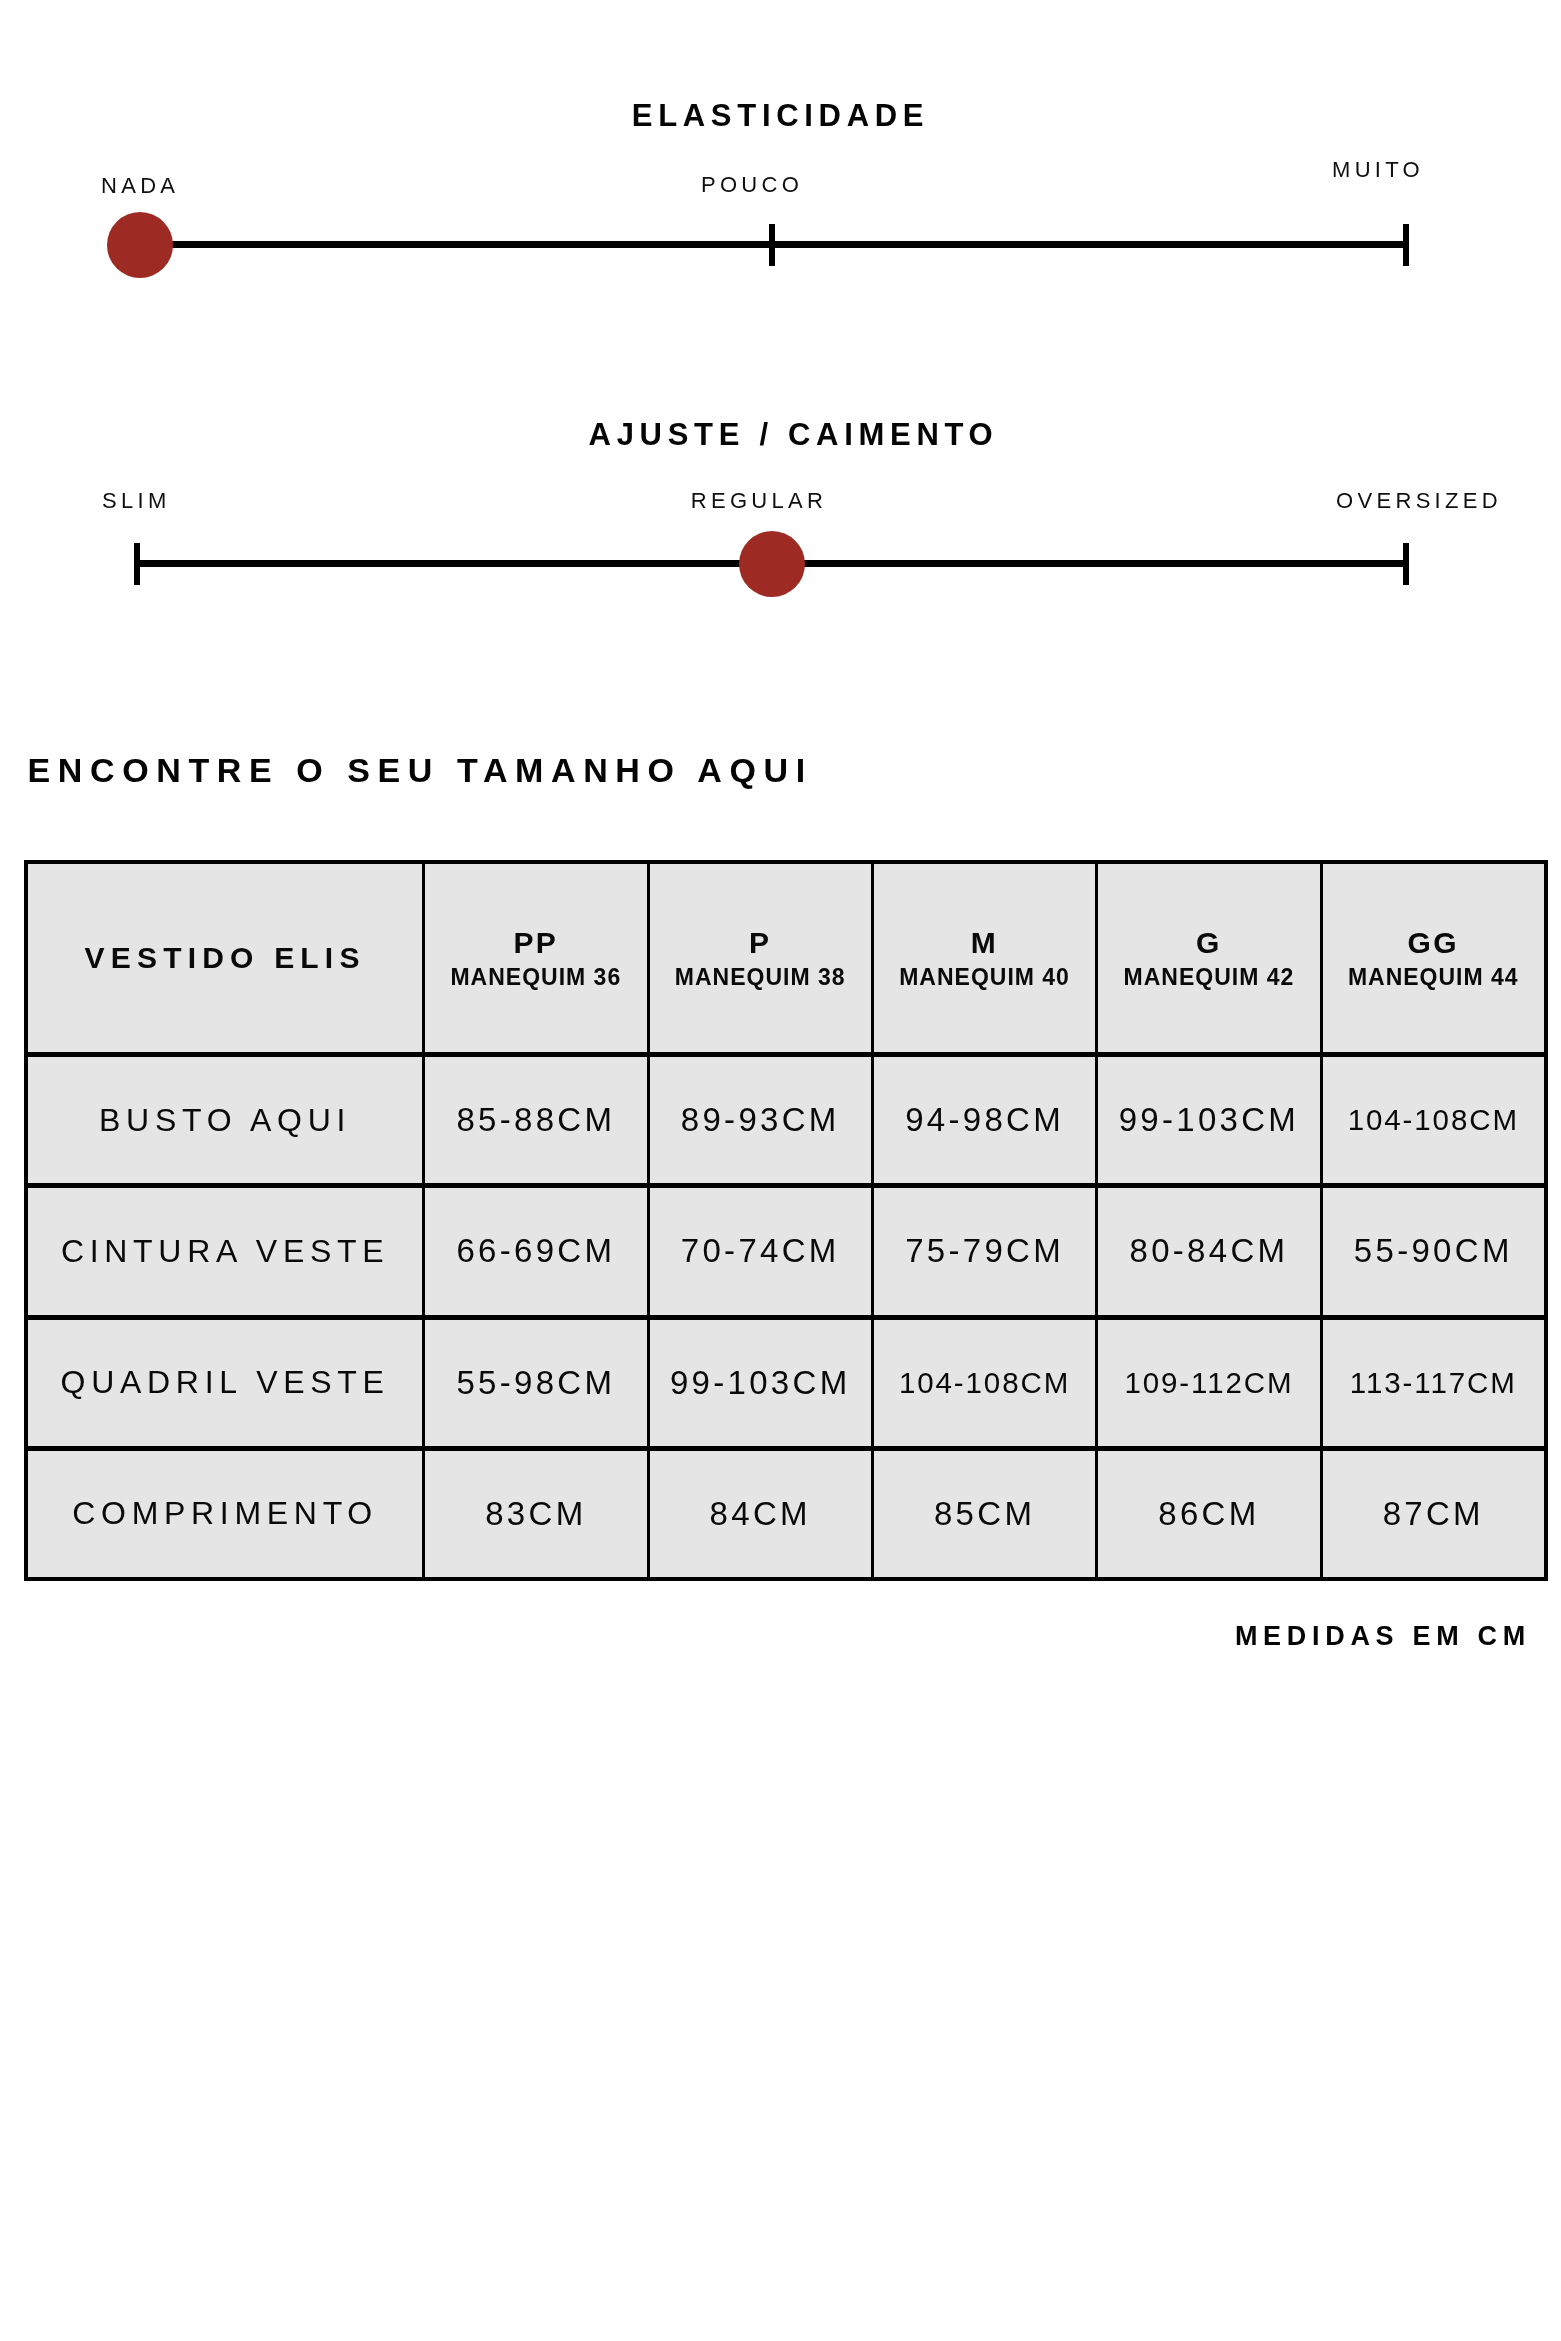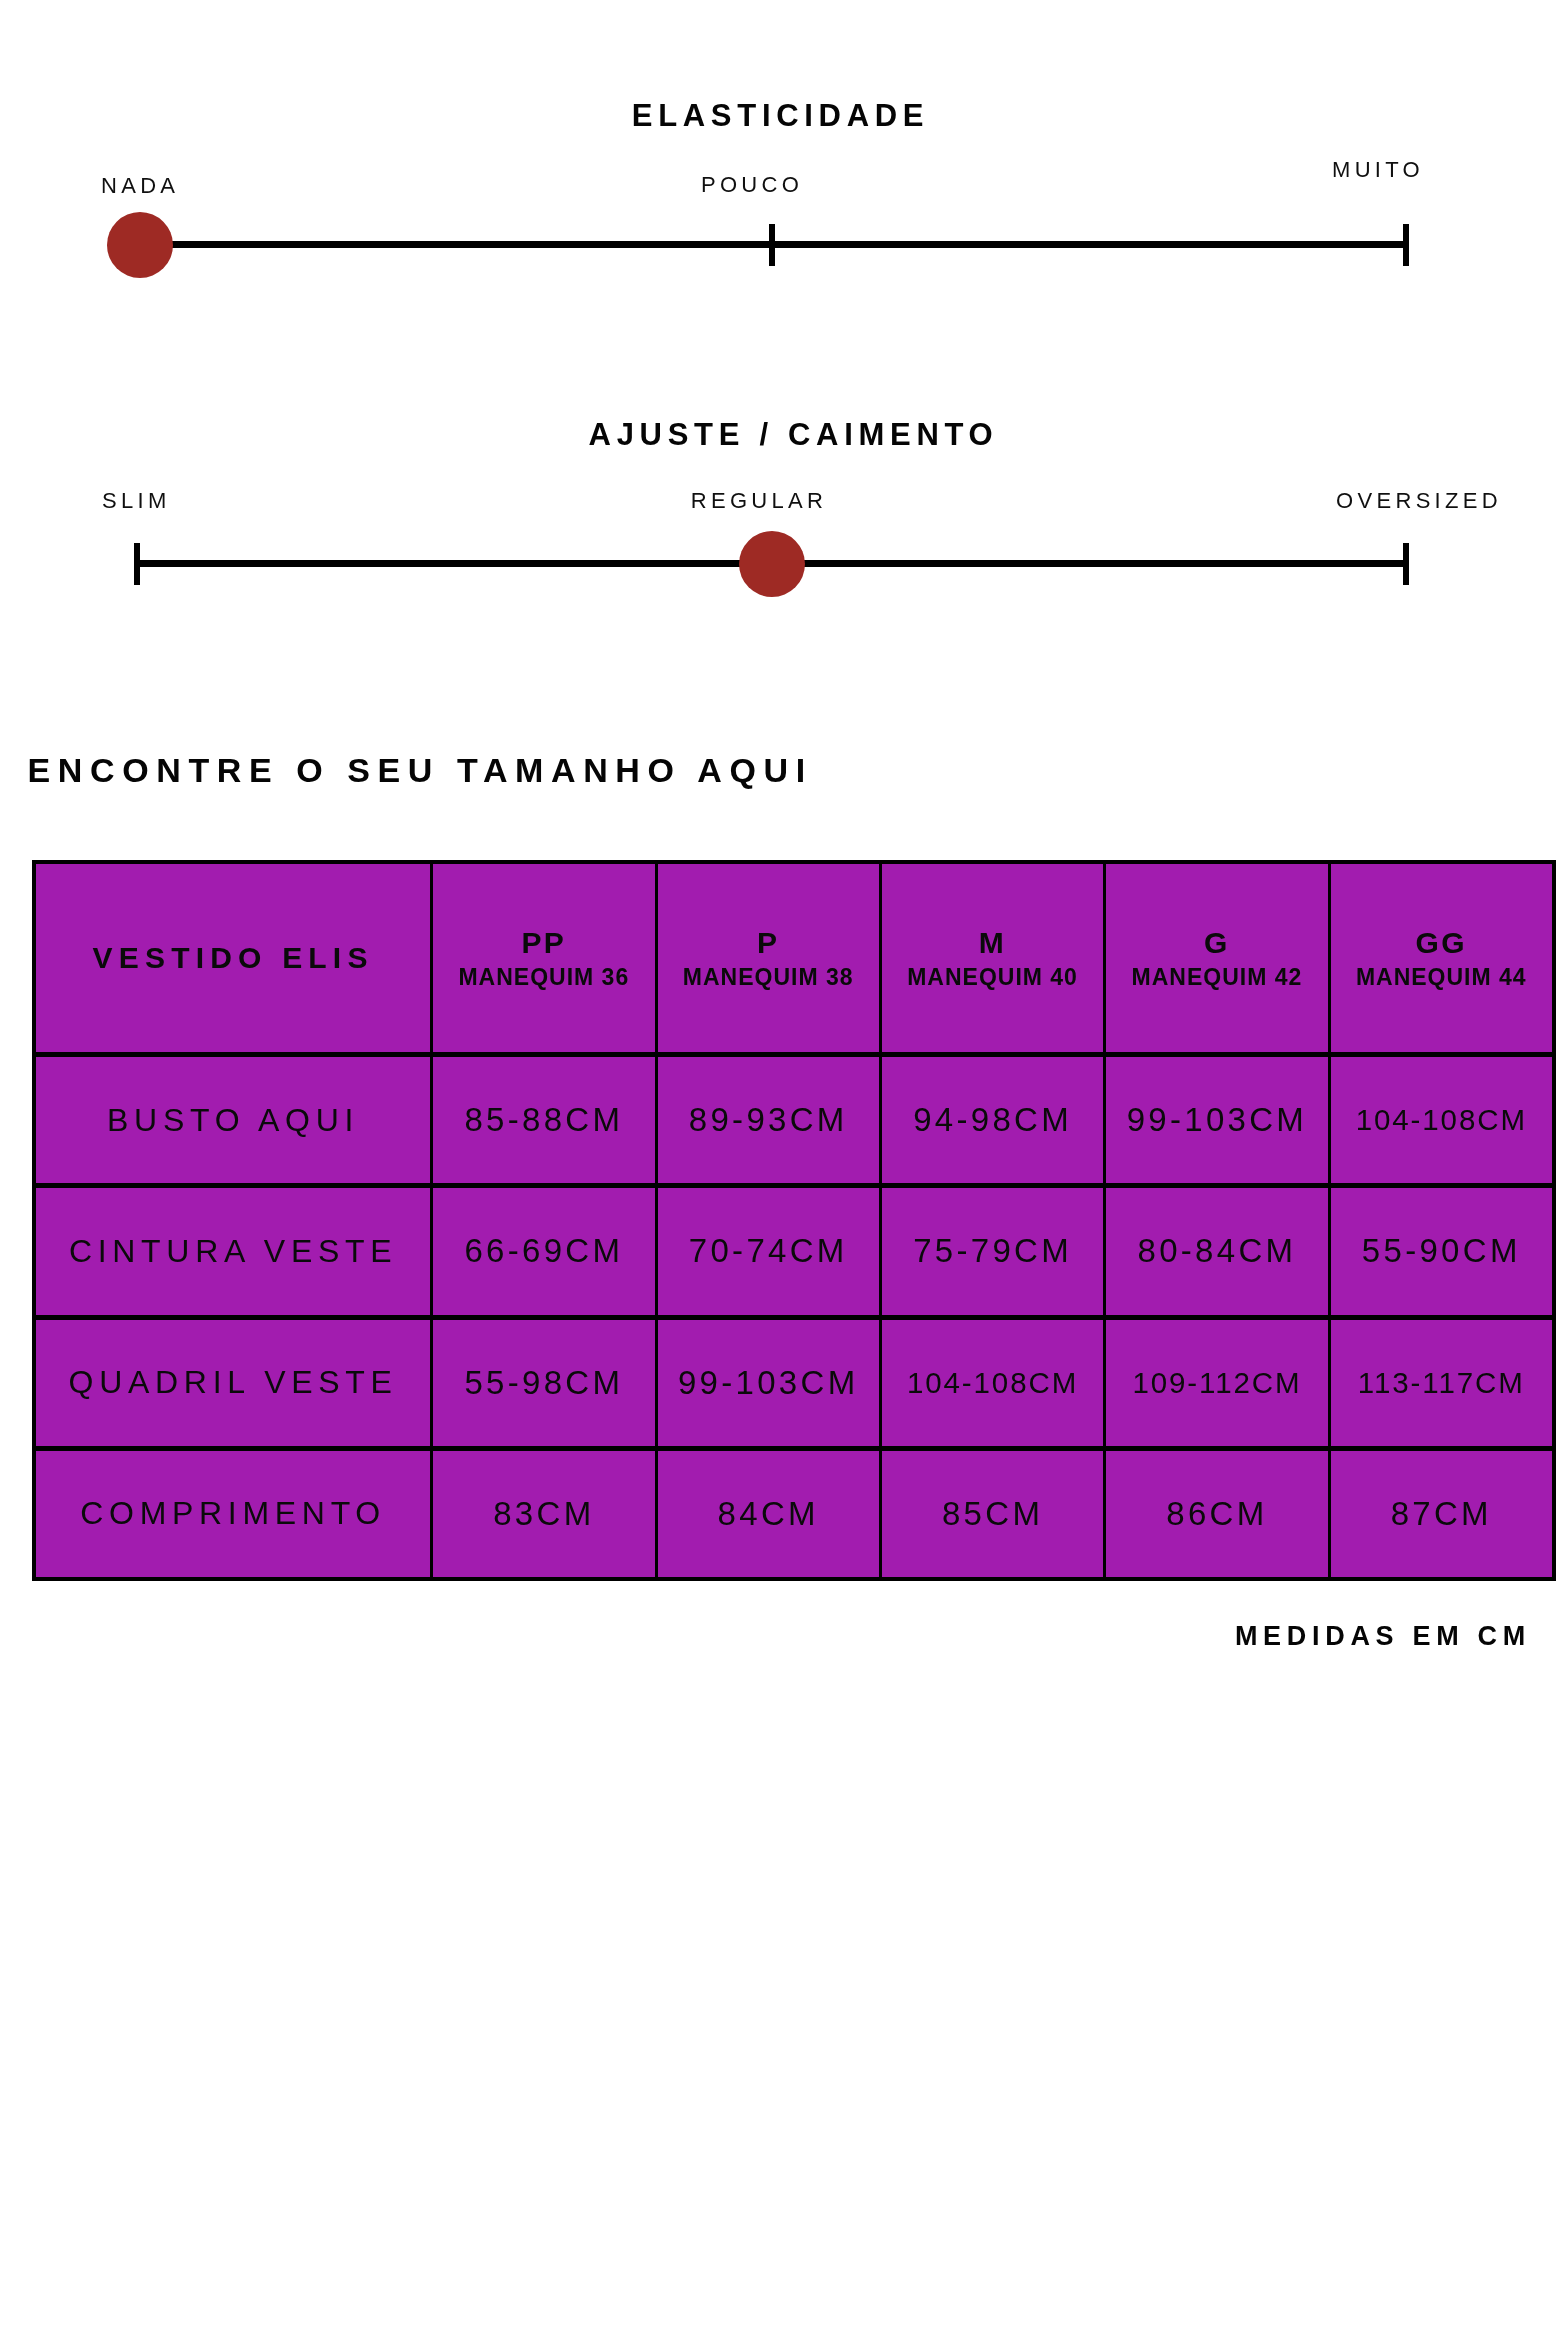--- a/index.html
+++ b/index.html
@@ -73,30 +73,30 @@
     left:27.6px;
     top:751px;
     font-size:34px;
     font-weight:700;
     letter-spacing:7.6px;
     color:#050505;
     white-space:nowrap;
   }
   .size-table{
     position:absolute;
-    left:32px;
+    left:24px;
     top:860px;
     width:1524px;
     height:721px;
     box-sizing:border-box;
     border:4.3px solid #000;
     display:grid;
     grid-template-columns:26% 14.8% 14.8% 14.8% 14.8% 14.8%;
     grid-template-rows:188px 1fr 1fr 1fr 1fr;
-    background:#a21caf;
+    background:#e5e5e5;
   }
   .cell{
     display:flex;
     flex-direction:column;
     align-items:center;
     justify-content:center;
     box-sizing:border-box;
     text-align:center;
     overflow:hidden;
   }

